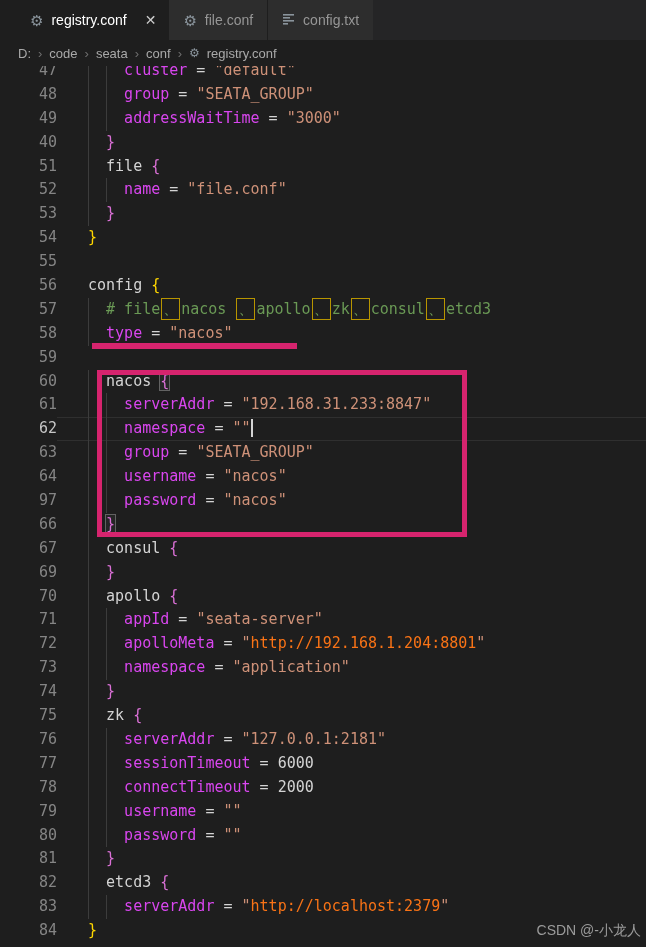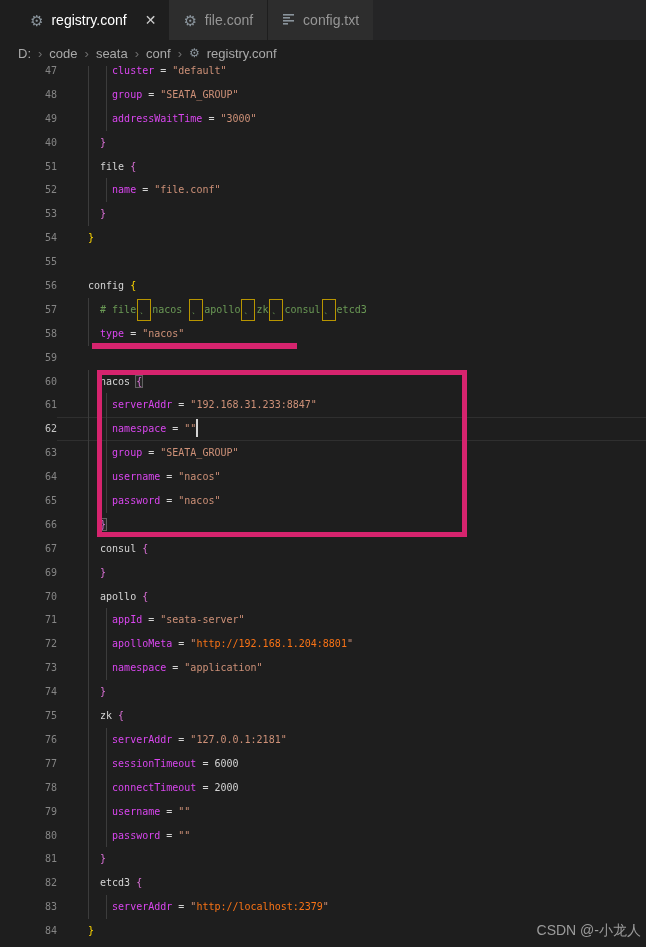--- a/index.html
+++ b/index.html
@@ -31,21 +31,21 @@
     padding-left:18px; font-size:13px; color:#a9a9a9; gap:7px;
   }
   .breadcrumb .sep { color:#6e6e6e; font-size:13px; }
   .breadcrumb .crumb { cursor:pointer; }
   .breadcrumb .gear { font-size:12px; color:#8a949c; }
   
   .editor {
     position:absolute; top:66px; left:0; right:0; bottom:0;
     overflow:hidden;
     font-family:"DejaVu Sans Mono","Liberation Mono",monospace;
-    font-size:10px;
+    font-size:15px;
   }
   .code { margin-top:-7px; }
   .row { display:flex; height:23.9px; line-height:23.9px; }
   .row .num {
     width:57px; flex:0 0 57px; text-align:right;
     color:#858585; user-select:none;
   }
   .row .body {
     flex:1; position:relative; padding-left:31px;
     white-space:pre; color:#d4d4d4;
@@ -194,21 +194,21 @@
         </div>
         <div class="row">
           <span class="num">63</span>
           <span class="body"><span class="guide" style="left: 31px;"></span><span class="guide" style="left: 49.1px;"></span><span class="tok-k">    group</span><span class="tok-w"> = </span><span class="tok-s">"SEATA_GROUP"</span></span>
         </div>
         <div class="row">
           <span class="num">64</span>
           <span class="body"><span class="guide" style="left: 31px;"></span><span class="guide" style="left: 49.1px;"></span><span class="tok-k">    username</span><span class="tok-w"> = </span><span class="tok-s">"nacos"</span></span>
         </div>
         <div class="row">
-          <span class="num">65</span>
+          <span class="num">97</span>
           <span class="body"><span class="guide" style="left: 31px;"></span><span class="guide" style="left: 49.1px;"></span><span class="tok-k">    password</span><span class="tok-w"> = </span><span class="tok-s">"nacos"</span></span>
         </div>
         <div class="row">
           <span class="num">66</span>
           <span class="body"><span class="guide" style="left: 31px;"></span><span class="tok-w">  </span><span class="tok-b2 tok-bm">}</span></span>
         </div>
         <div class="row">
           <span class="num">67</span>
           <span class="body"><span class="guide" style="left: 31px;"></span><span class="tok-w">  consul </span><span class="tok-b2">{</span></span>
         </div>

